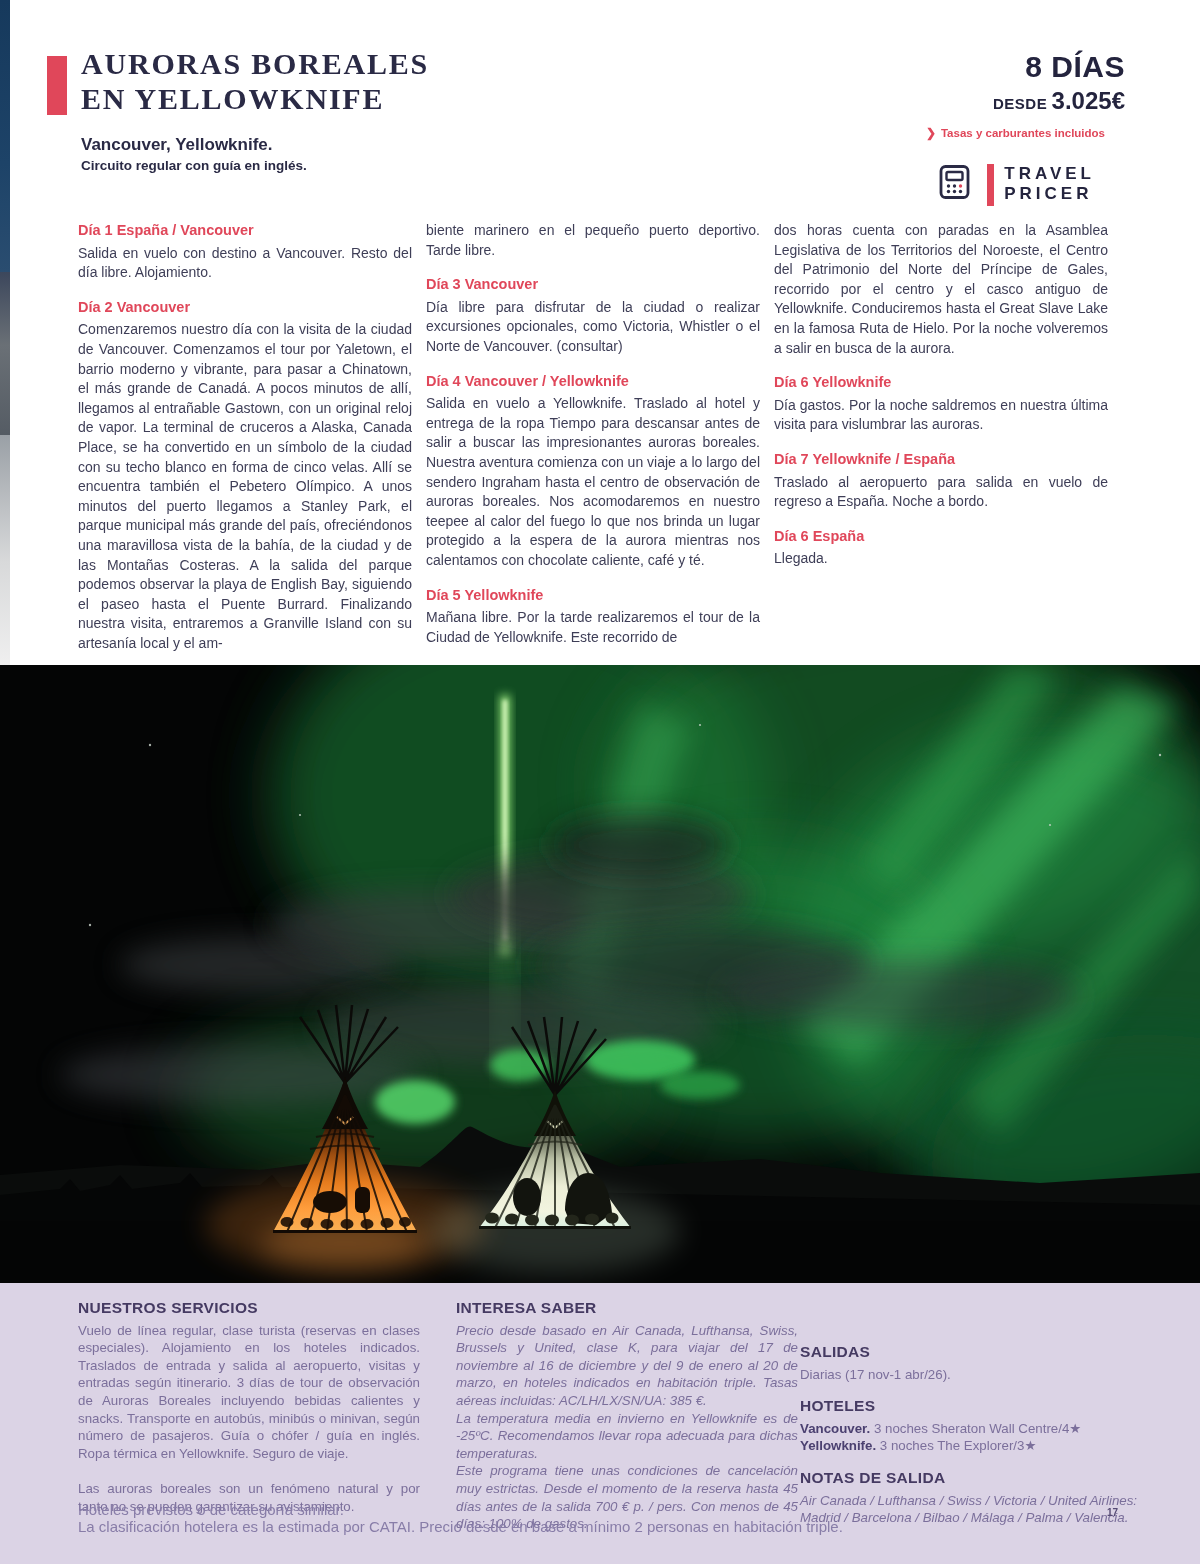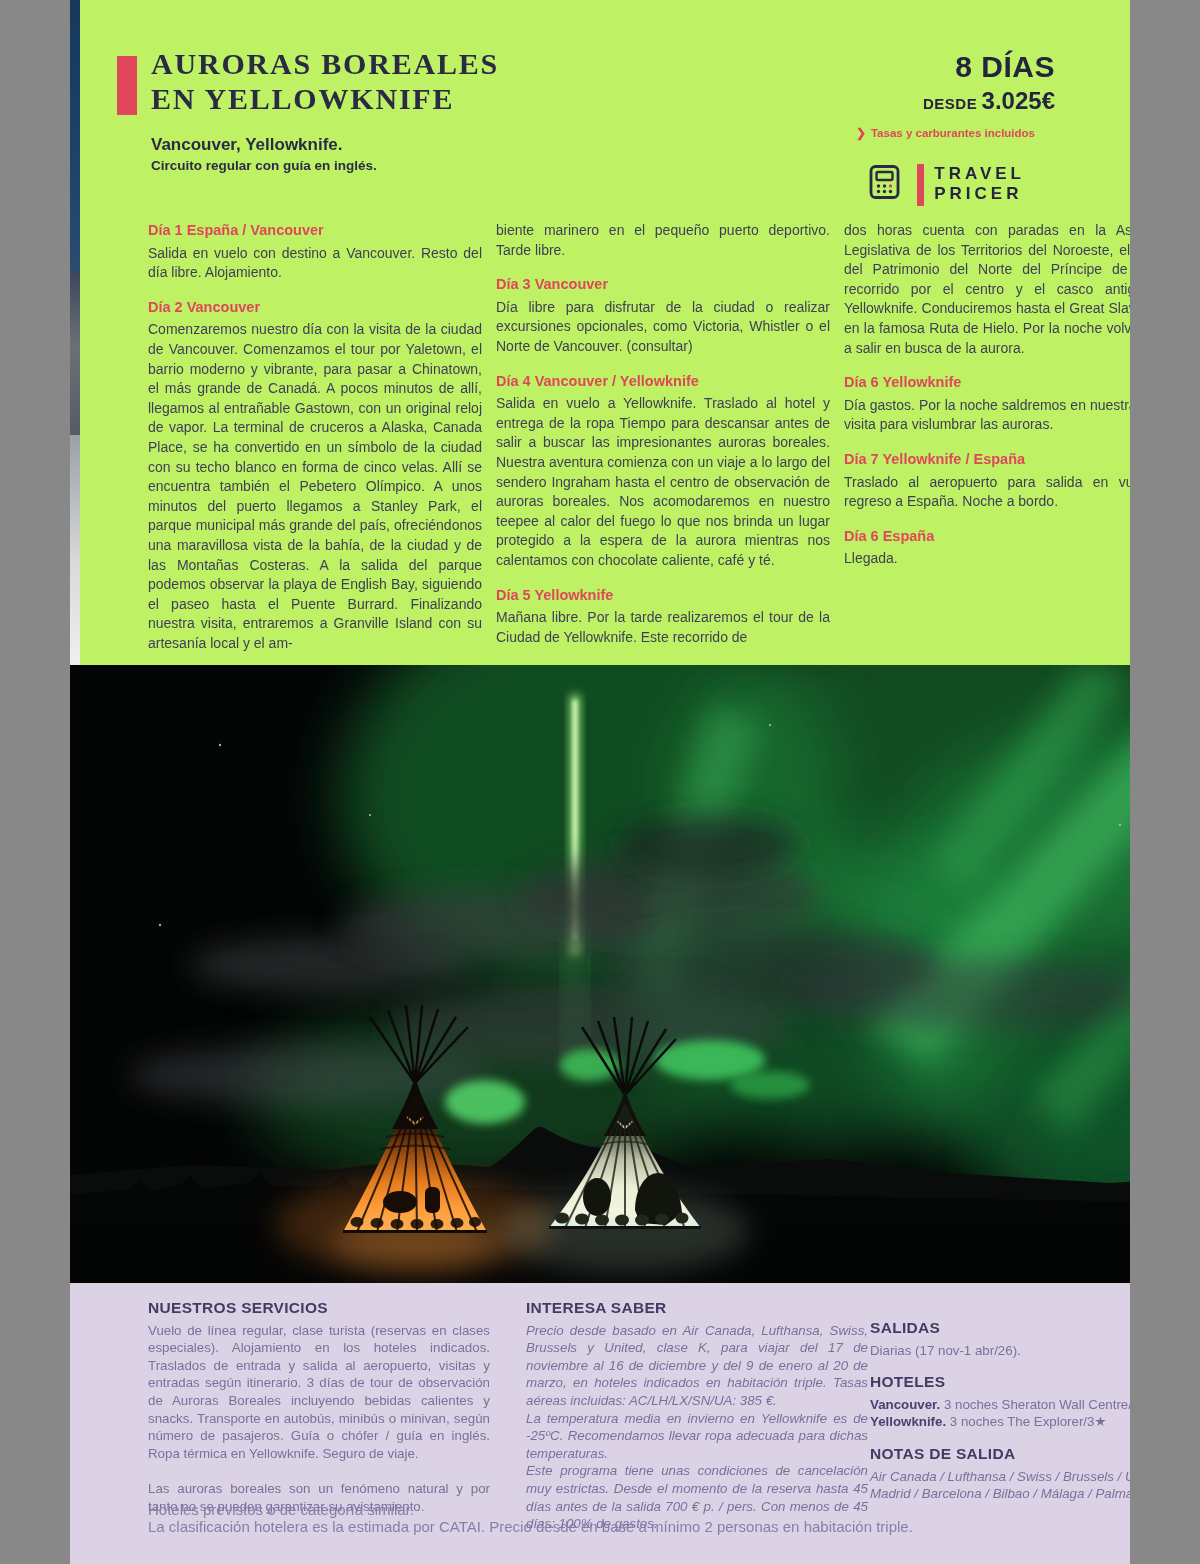--- a/index.html
+++ b/index.html
@@ -4,21 +4,21 @@
 <style>
   :root{
     --red:#e0475a;
     --navy:#2a2a45;
     --body:#3e3e57;
     --lav:#dbd3e5;
     --phead:#453a62;
     --pbody:#7b6f9b;
   }
   html,body{margin:0;padding:0;background:#888;}
-  .page{width:1060px;height:1564px;position:relative;background:#bef264;
+  .page{width:1200px;height:1564px;position:relative;background:#ffffff;
         font-family:"Liberation Sans",sans-serif;overflow:hidden;margin:0 auto;}
 
   
   .edge{position:absolute;left:0;top:0;width:10px;}
   .edge-1{height:272px;background:linear-gradient(180deg,#16395c 0%,#1d4368 60%,#2a4d70 100%);}
   .edge-2{top:272px;height:163px;background:linear-gradient(180deg,#3c475c 0%,#6a7076 45%,#555c64 100%);}
   .edge-3{top:435px;height:230px;background:linear-gradient(180deg,#9aa0a6 0%,#d8d9da 55%,#efefef 100%);}
 
   
   .accent-bar{position:absolute;left:47px;top:56px;width:20px;height:59px;background:var(--red);}
@@ -50,21 +50,21 @@
 
   
   .panel{position:absolute;left:0;top:1283px;width:1200px;height:281px;background:var(--lav);}
   .panel h3{font-size:15.5px;font-weight:700;color:var(--phead);margin:0 0 5px;letter-spacing:.3px;}
   .pcol{position:absolute;width:342px;font-size:13.3px;line-height:17.6px;color:var(--pbody);text-align:justify;}
   .pcol p{margin:0 0 18px;}
   .pcol.know{font-style:italic;}
   .pcol.know p{margin:0;}
   .svc{left:78px;top:16px;}
   .know{left:456px;top:16px;}
-  .rinfo{position:absolute;left:800px;top:36px;width:370px;font-size:13.3px;line-height:17.6px;color:var(--pbody);}
+  .rinfo{position:absolute;left:800px;top:60px;width:370px;font-size:13.3px;line-height:17.6px;color:var(--pbody);}
   .rinfo .grp{margin-bottom:14px;}
   .hotel-line .city{font-weight:700;color:#4b4070;}
   .notas-body{font-style:italic;}
   .footnote{position:absolute;left:78px;top:218px;font-size:15px;line-height:17px;color:#887da8;}
   .pageno{position:absolute;right:82px;top:224px;font-size:10px;font-weight:700;color:#554a74;}
 </style>
 </head>
 <body>
 
 <div class="page">
@@ -286,21 +286,21 @@
       <div class="grp">
         <h3>HOTELES</h3>
         <div id="hotel-rows">
             <div class="hotel-line"><span class="city">Vancouver.</span><span> 3 noches  Sheraton Wall Centre/4★</span></div>
             <div class="hotel-line"><span class="city">Yellowknife.</span><span> 3 noches The Explorer/3★</span></div>
           </div>
       </div>
       <div class="grp">
         <h3>NOTAS DE SALIDA</h3>
         <div id="notas-body" class="notas-body">
-            <div>Air Canada / Lufthansa / Swiss / Brussels / United Airlines:</div>
+            <div>Air Canada / Lufthansa / Swiss / Victoria / United Airlines:</div>
             <div>Madrid / Barcelona / Bilbao / Málaga / Palma / Valencia.</div>
           </div>
       </div>
     </div>
     <div class="footnote" id="footnote">
         <p style="margin: 0px;">Hoteles previstos o de categoría similar.</p>
         <p style="margin: 0px;">La clasificación hotelera es la estimada por CATAI. Precio desde en base a mínimo 2 personas en habitación triple.</p>
       </div>
     <div class="pageno">17</div>
   </section>

